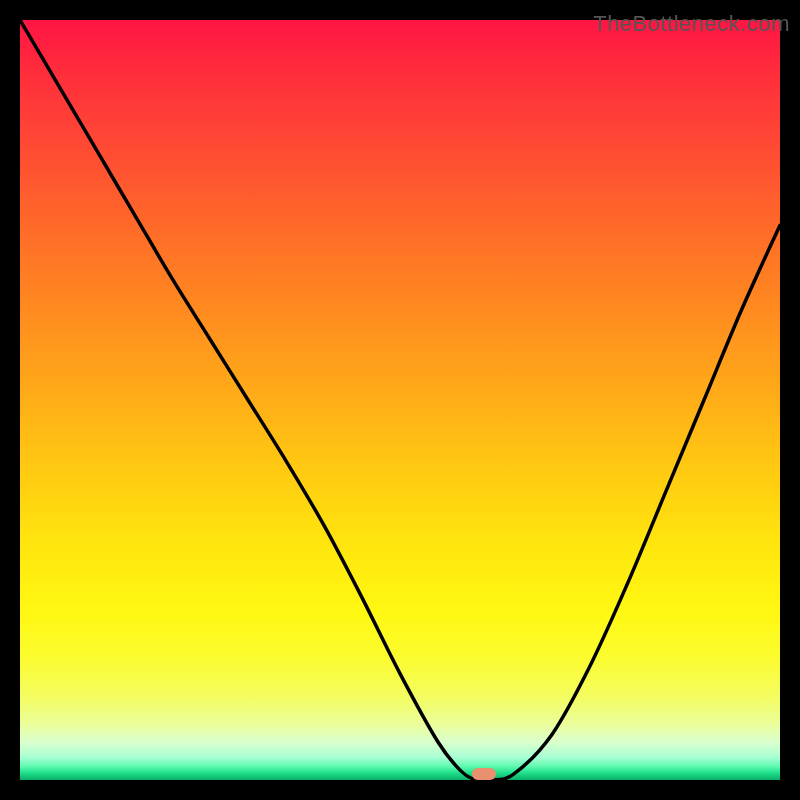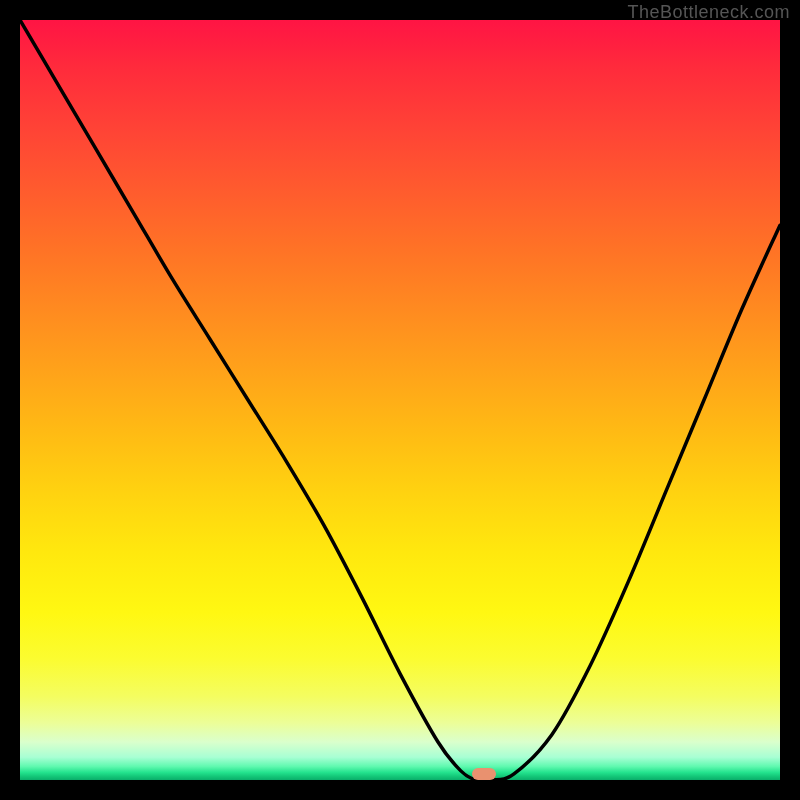--- a/index.html
+++ b/index.html
@@ -12,24 +12,24 @@
     font-family: Arial, Helvetica, sans-serif;
   }
   .frame {
     position: relative;
     width: 800px;
     height: 800px;
     background: #000;
   }
   .watermark {
     position: absolute;
-    top: 2px;
+    top: 11px;
     right: 10px;
     color: #555;
-    font-size: 18px;
+    font-size: 22px;
     font-weight: 500;
     letter-spacing: 0.5px;
     z-index: 10;
   }
   .plot-area {
     position: absolute;
     left: 20px;
     top: 20px;
     width: 760px;
     height: 760px;

